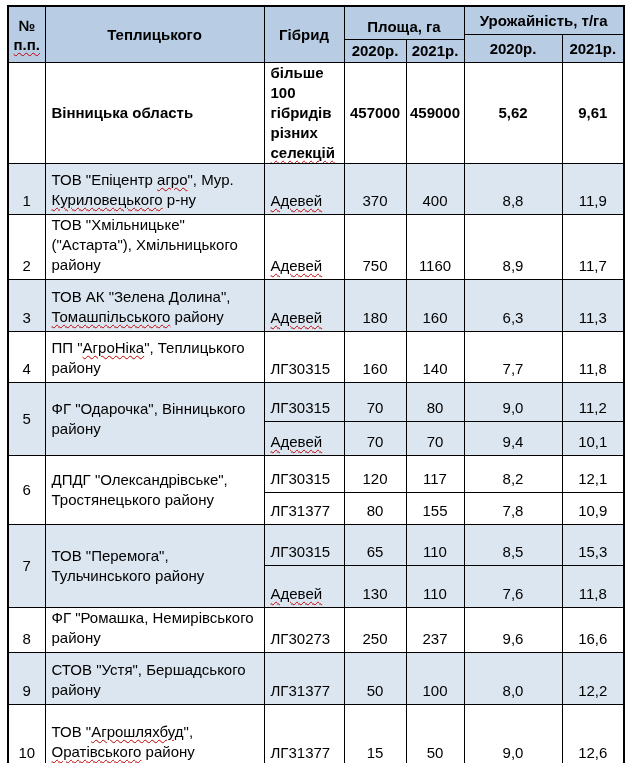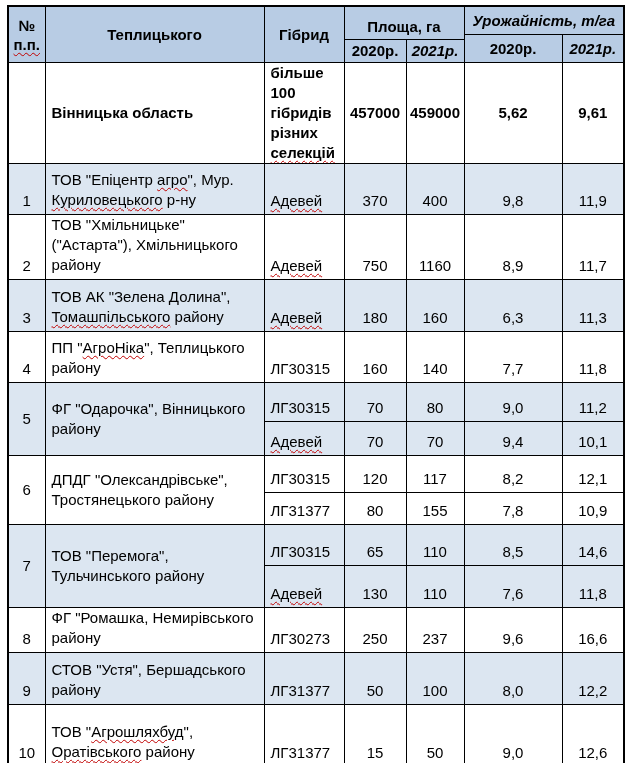--- a/index.html
+++ b/index.html
@@ -9,26 +9,26 @@
     border-collapse:collapse;table-layout:fixed;width:616px;
     border:2px solid #000;
     font-family:"Liberation Sans",sans-serif;font-size:15px;line-height:20px;color:#000;
   }
   th,td{border:1px solid #000;padding:0;overflow:hidden;}
   thead th{background:var(--hdr,#b8cce4);font-weight:bold;text-align:center;vertical-align:middle;height:55px;}
   th.h-group{padding:0;vertical-align:top;}
   .group-head{display:flex;flex-direction:column;height:55px;}
   .glabel{border-bottom:1px solid #000;display:flex;justify-content:center;box-sizing:border-box;}
   .area .glabel{height:33px;align-items:flex-end;padding-bottom:2px;}
-  .yield .glabel{height:28px;align-items:flex-start;padding-top:4px;font-style:italic;}
+  .yield .glabel{height:28px;align-items:flex-start;padding-top:4px;}
   .yrow{display:flex;flex:1;text-align:right;}
   .yr{display:flex;align-items:center;justify-content:center;box-sizing:border-box;}
   .area .y1{width:62px;border-right:1px solid #000;}
   .yield .y1{width:98px;border-right:1px solid #000;}
-  .y2{flex:1;font-style:italic;}
+  .y2{flex:1;}
   td{vertical-align:bottom;padding-bottom:3px;background:#fff;}
   .c-num{text-align:center;}
   .c-farm{text-align:left;padding-left:6px;padding-right:8px;padding-bottom:4px;}
   .c-hyb{text-align:left;padding-left:6px;padding-right:2px;}
   .c-val{text-align:center;}
   .mid{vertical-align:middle;padding-bottom:0;}
   tr.shade td{background:var(--shade,#dce6f1);}
   tr.region{height:101px;}
   tr.region td{vertical-align:middle;font-weight:bold;padding-top:0;padding-bottom:0;}
   tr.region td.c-farm{padding-bottom:0;}
@@ -92,21 +92,21 @@
         <td class="c-val">459000</td>
         <td class="c-val">5,62</td>
         <td class="c-val">9,61</td>
       </tr>
     <tr class="shade" style="height: 51px;">
           <td class="c-num" rowspan="1">1</td>
           <td class="c-farm" rowspan="1"><span>ТОВ "Епіцентр </span><span class="sq">агро</span><span>", Мур. </span><span class="sq">Куриловецького</span><span> р-ну</span></td>
           <td class="c-hyb"><span class="sq">Адевей</span></td>
           <td class="c-val">370</td>
           <td class="c-val">400</td>
-          <td class="c-val">9,8</td>
+          <td class="c-val">8,8</td>
           <td class="c-val">11,9</td>
         </tr>
         <tr style="height: 65px;">
           <td class="c-num" rowspan="1">2</td>
           <td class="c-farm" rowspan="1"><span>ТОВ "Хмільницьке" ("Астарта"), Хмільницького району</span></td>
           <td class="c-hyb"><span class="sq">Адевей</span></td>
           <td class="c-val">750</td>
           <td class="c-val">1160</td>
           <td class="c-val">8,9</td>
           <td class="c-val">11,7</td>
@@ -161,21 +161,21 @@
           <td class="c-val">7,8</td>
           <td class="c-val">10,9</td>
         </tr>
         <tr class="shade" style="height: 41px;">
           <td class="c-num mid" rowspan="2">7</td>
           <td class="c-farm mid" rowspan="2"><span>ТОВ "Перемога", Тульчинського району</span></td>
           <td class="c-hyb"><span>ЛГ30315</span></td>
           <td class="c-val">65</td>
           <td class="c-val">110</td>
           <td class="c-val">8,5</td>
-          <td class="c-val">14,6</td>
+          <td class="c-val">15,3</td>
         </tr>
         <tr class="shade" style="height: 42px;">
           <td class="c-hyb"><span class="sq">Адевей</span></td>
           <td class="c-val">130</td>
           <td class="c-val">110</td>
           <td class="c-val">7,6</td>
           <td class="c-val">11,8</td>
         </tr>
         <tr style="height: 43px;">
           <td class="c-num" rowspan="1">8</td>

